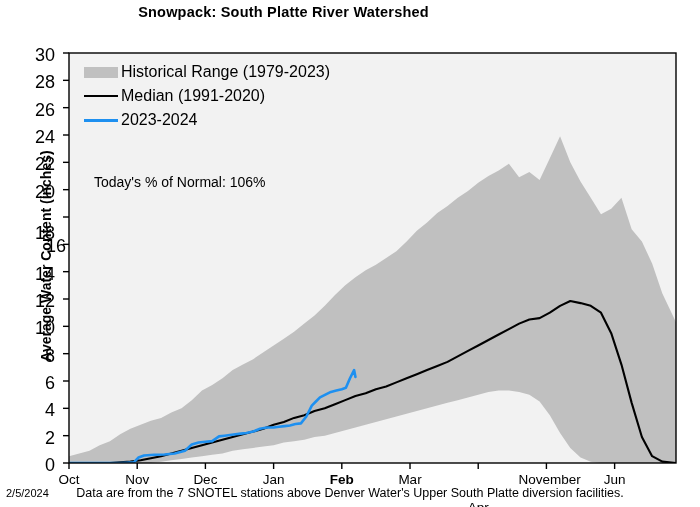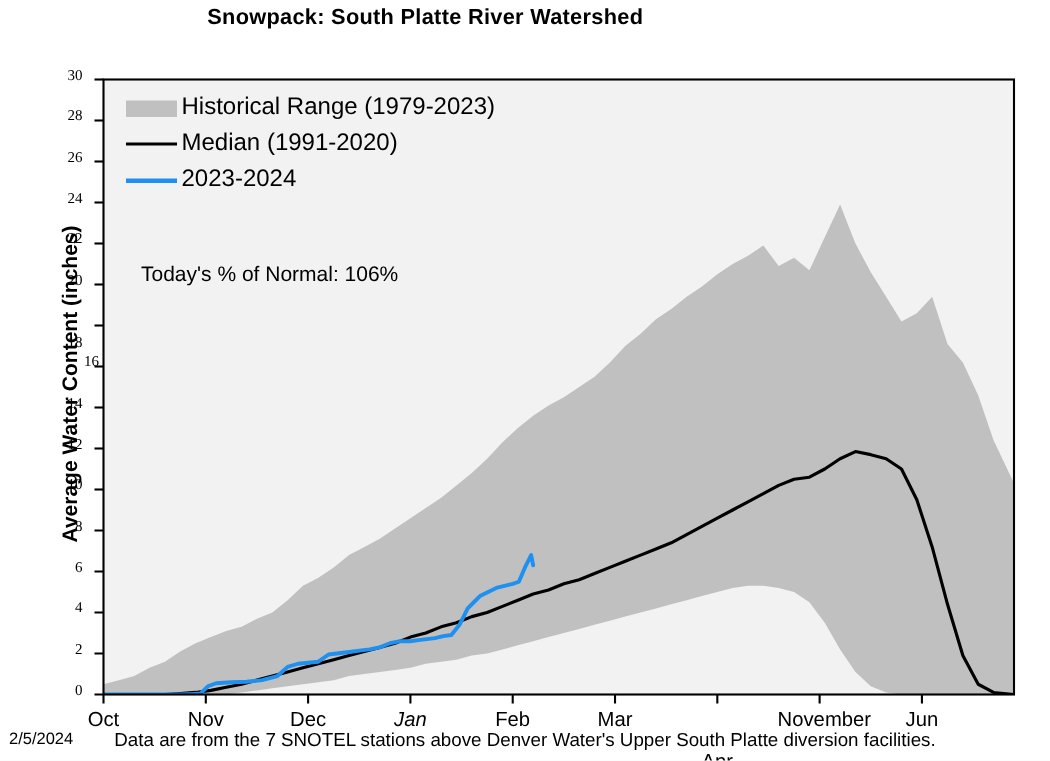--- a/index.html
+++ b/index.html
@@ -14,21 +14,21 @@
     font-size:14.5px;font-weight:bold;letter-spacing:.2px;
   }
   #plot-svg{position:absolute;left:0;top:0;}
   #y-axis-title{
     position:absolute;left:-84px;top:248px;width:260px;text-align:center;
     transform:rotate(-90deg);transform-origin:center center;
     font-size:14px;font-weight:bold;white-space:nowrap;
   }
   .ytick-label{
     position:absolute;text-align:right;width:34px;
-    font-size:10px;line-height:1;font-family:Liberation Serif, serif;
+    font-size:18px;line-height:1;
   }
   .xtick-label{
     position:absolute;text-align:center;width:56px;
     font-size:13.5px;line-height:1;
   }
   #legend{position:absolute;left:84px;top:60px;}
   .legend-row{display:flex;align-items:center;height:24px;}
   .legend-swatch{width:34px;height:11px;margin-right:3px;flex:none;}
   .legend-line{width:34px;height:0;border-top-style:solid;margin-right:3px;flex:none;}
   .legend-text{font-size:16px;white-space:nowrap;}
@@ -109,22 +109,22 @@
       <div class="ytick-label" style="left: 21px; top: 155.333px;">22</div>
       <div class="ytick-label" style="left: 21px; top: 128px;">24</div>
       <div class="ytick-label" style="left: 21px; top: 100.667px;">26</div>
       <div class="ytick-label" style="left: 21px; top: 73.3333px;">28</div>
       <div class="ytick-label" style="left: 21px; top: 46px;">30</div>
     </div>
   <div id="xticks-g">
       <div class="xtick-label" style="left: 41px; top: 473px;">Oct</div>
       <div class="xtick-label" style="left: 109.202px; top: 473px;">Nov</div>
       <div class="xtick-label" style="left: 177.404px; top: 473px;">Dec</div>
-      <div class="xtick-label" style="left: 245.607px; top: 473px; font-style: italic;">Jan</div>
-      <div class="xtick-label" style="left: 313.809px; top: 473px;">Feb</div>
+      <div class="xtick-label" style="left: 245.607px; top: 473px;">Jan</div>
+      <div class="xtick-label" style="left: 313.809px; top: 473px; font-weight: bold;">Feb</div>
       <div class="xtick-label" style="left: 382.011px; top: 473px;">Mar</div>
       <div class="xtick-label" style="left: 450.213px; top: 473px; margin-top: 28px;">Apr</div>
       <div class="xtick-label" style="left: 518.416px; top: 473px;">November</div>
       <div class="xtick-label" style="left: 586.618px; top: 473px;">Jun</div>
     </div>
 
   <div id="legend">
     <div class="legend-row">
       <span class="legend-swatch" style="background: rgb(192, 192, 192);"></span>
       <span class="legend-text">Historical Range (1979-2023)</span>

